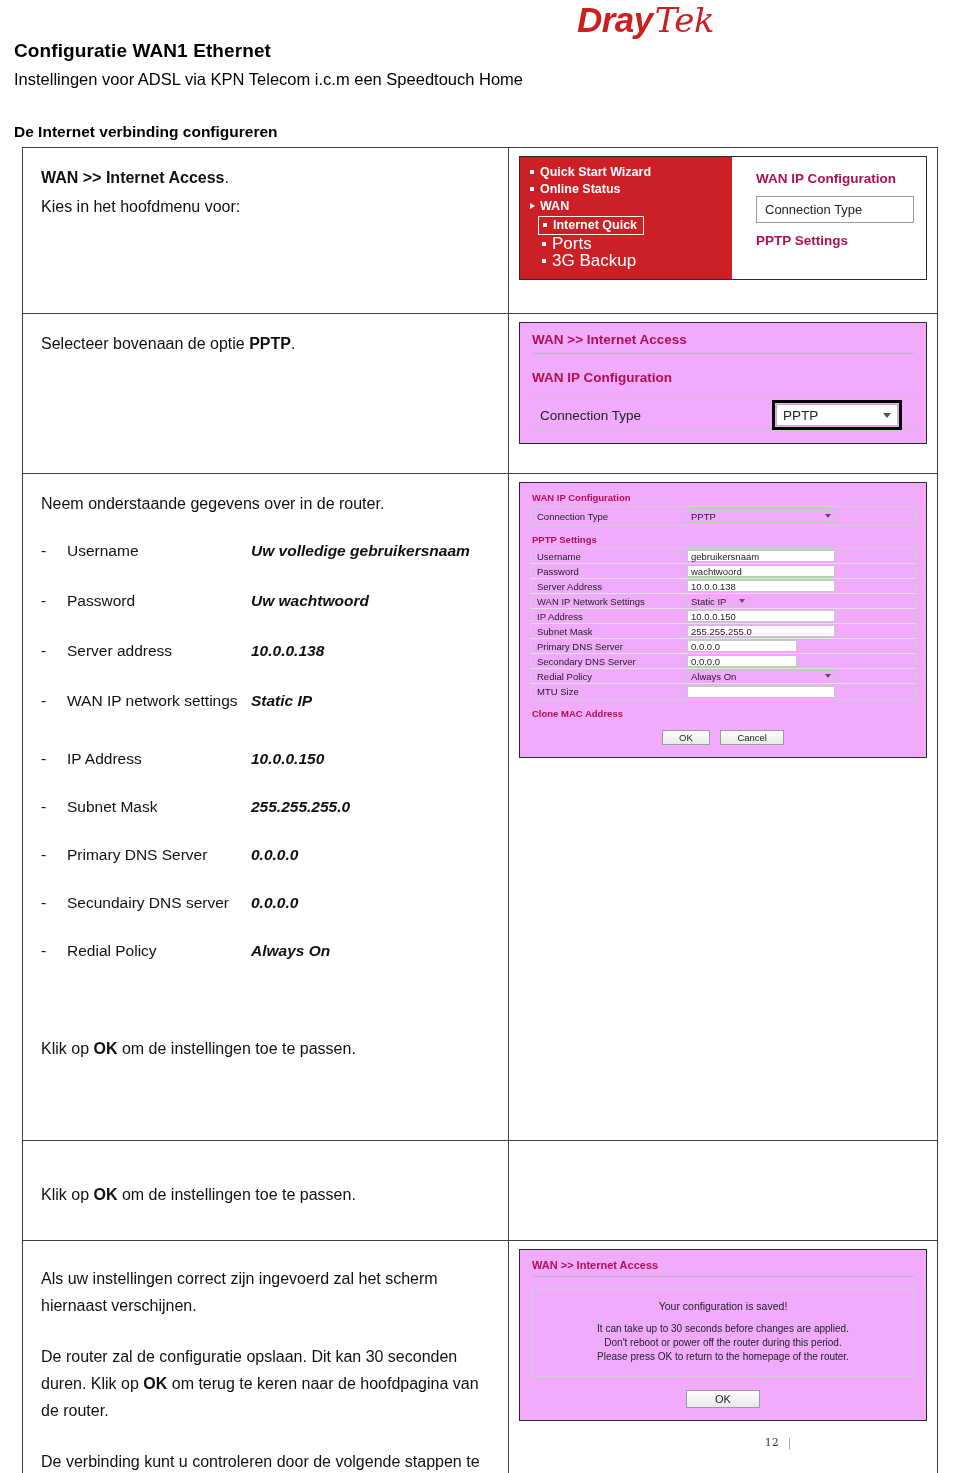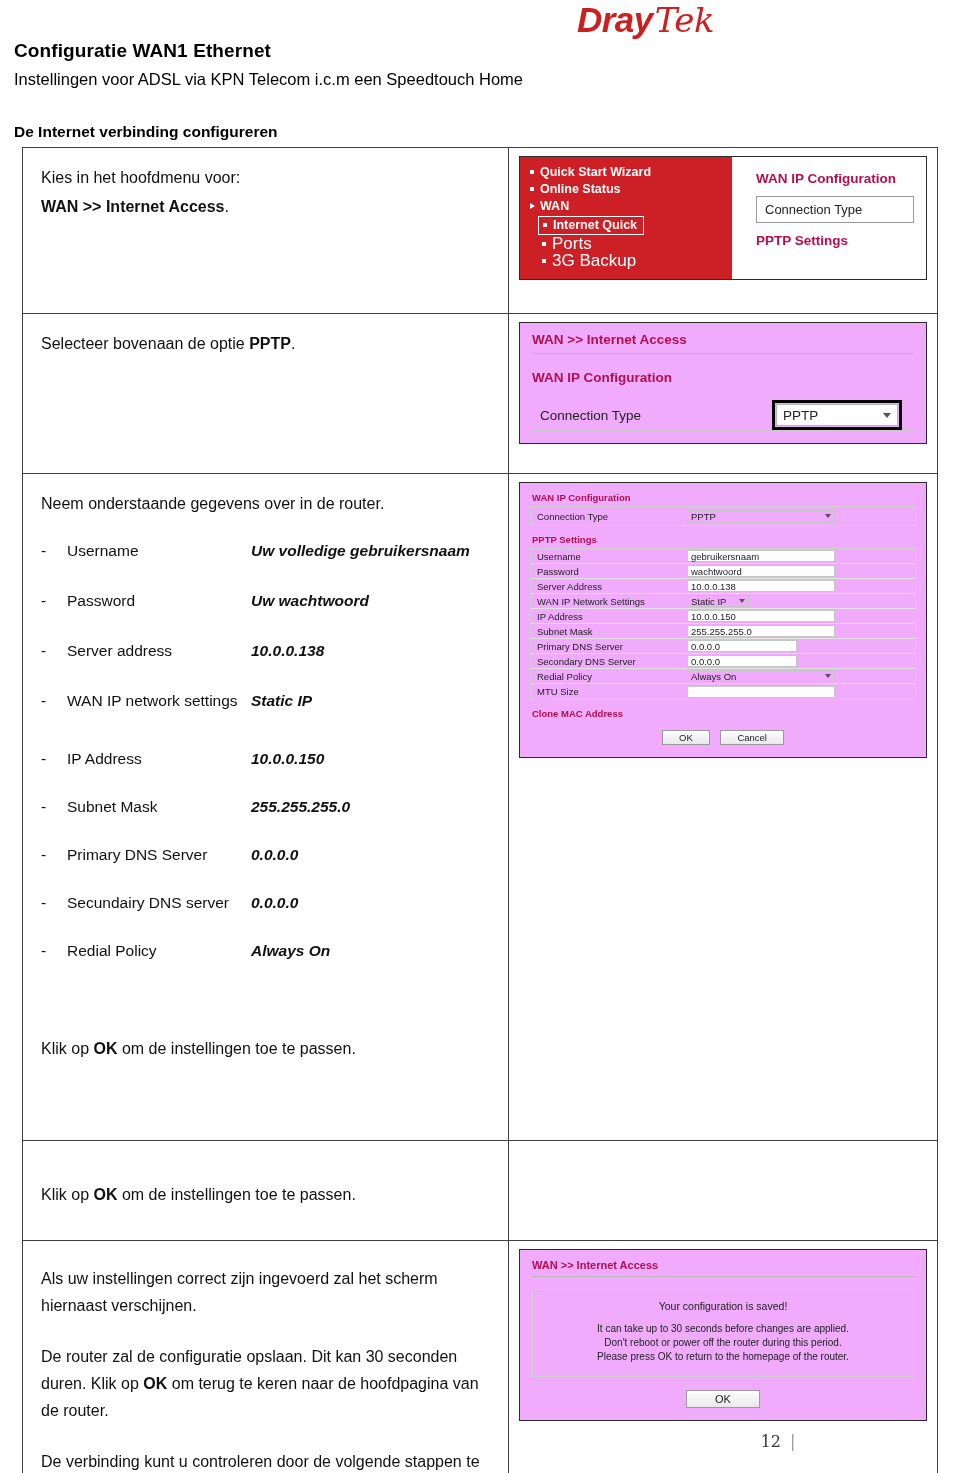--- a/index.html
+++ b/index.html
@@ -366,21 +366,21 @@
     position: absolute;
     left: 0; right: 0;
     top: 1432px;
     text-align: center;
   }
   .footer .inner {
     display: inline-block;
     position: relative;
     left: 378px;
     font-family: "DejaVu Serif", serif;
-    font-size: 16px;
+    font-size: 11px;
     color: #3a3a3a;
   }
   .footer .bar {
     display: inline-block;
     margin-left: 9px;
     color: #9a9a9a;
   }
 </style>
 </head>
 <body>
@@ -392,22 +392,22 @@
   </div>
 
   <div class="doc-title">Configuratie WAN1 Ethernet</div>
   <div class="doc-subtitle">Instellingen voor ADSL via KPN Telecom i.c.m een Speedtouch Home</div>
   <div class="section-head">De Internet verbinding configureren</div>
 
   <div class="grid">
 
     <div class="row" style="height:166px;">
       <div class="cell-left">
+        <p class="para"><b>WAN &gt;&gt; Internet Access</b><span>.</span></p>
         <p class="para">Kies in het hoofdmenu voor:</p>
-        <p class="para"><b>WAN &gt;&gt; Internet Access</b><span>.</span></p>
       </div>
       <div class="cell-right">
         <div class="shot shot1">
           <div class="menu-pane">
             <div class="menu-item"><span class="bullet"></span><span>Quick Start Wizard</span></div>
             <div class="menu-item"><span class="bullet"></span><span>Online Status</span></div>
             <div class="menu-item"><span class="arrow"></span><span>WAN</span></div>
             <div class="menu-item sel"><span class="bullet"></span><span>Internet Quick</span></div>
             <div class="menu-item sub"><span class="bullet"></span><span>Ports</span></div>
             <div class="menu-item sub"><span class="bullet"></span><span>3G Backup</span></div>

